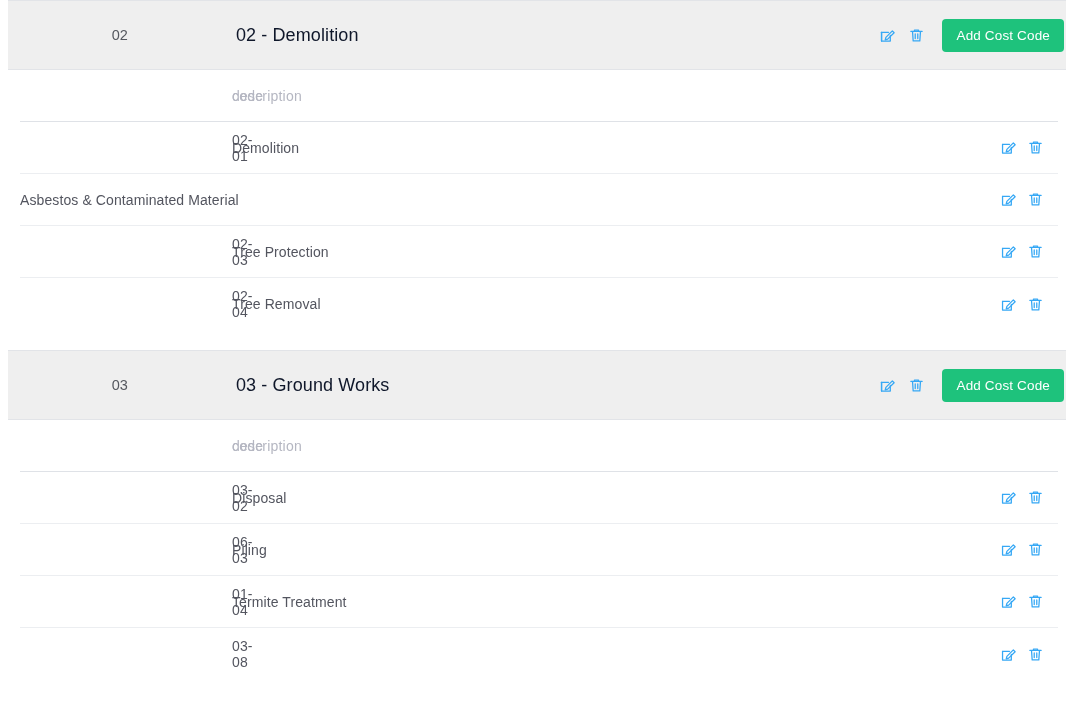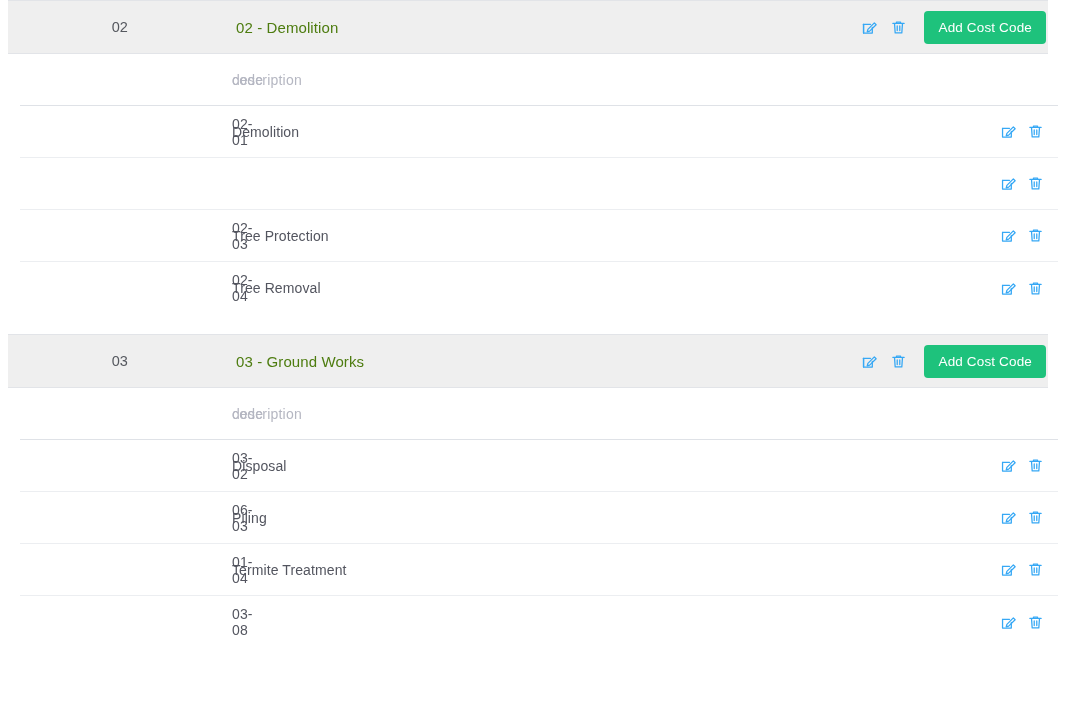--- a/index.html
+++ b/index.html
@@ -24,40 +24,40 @@
   }
 
   
   .group {
     width: 1080px;
   }
 
   
   .group-header {
     position: relative;
-    margin: 0 32px 0 8px;
-    height: 54px;
+    margin: 0 14px 0 8px;
+    height: 70px;
     background: #efefef;
     border-top: 1px solid #e2e4e8;
     border-bottom: 1px solid #e2e4e8;
     display: flex;
     align-items: center;
     box-sizing: border-box;
   }
   .gh-code {
     width: 120px;
     text-align: right;
     font-size: 14.5px;
     color: #55585f;
     letter-spacing: .1px;
   }
   .gh-title {
     margin-left: 108px;
-    font-size: 15px;
-    color: #4d7c0f;
+    font-size: 18px;
+    color: #0f172a;
     letter-spacing: .1px;
     white-space: nowrap;
   }
   .gh-actions {
     margin-left: auto;
     display: flex;
     align-items: center;
     gap: 11px;
     padding-right: 2px;
   }
@@ -188,20 +188,21 @@
           <path d="M3.4 5.2h13.2" stroke="#36a8f5" stroke-width="1.5" stroke-linecap="round"></path>
           <path d="M7.6 5.2V3.6h4.8v1.6" stroke="#36a8f5" stroke-width="1.5" stroke-linejoin="round"></path>
           <path d="M5.3 5.2l.8 11.2h7.8l.8-11.2" stroke="#36a8f5" stroke-width="1.5" stroke-linejoin="round"></path>
           <path d="M8.5 8.2v5.4M11.5 8.2v5.4" stroke="#36a8f5" stroke-width="1.5" stroke-linecap="round"></path>
         </svg>
       </button>
     </div>
   </div>
 
   <div class="trow">
+    <div class="td desc">Asbestos &amp; Contaminated Material</div>
     <div class="row-actions">
       <button class="icon-btn" aria-label="edit">
         <svg width="17" height="17" viewBox="0 0 20 20" fill="none">
           <path d="M3 6.2h8.2" stroke="#36a8f5" stroke-width="1.5" stroke-linecap="round"></path>
           <path d="M3 6.2v10.3h10.3V10" stroke="#36a8f5" stroke-width="1.5" stroke-linecap="round" stroke-linejoin="round"></path>
           <path d="M8.1 12.2l7.6-7.6 2.1 2.1-7.6 7.6-2.9.8.8-2.9z" stroke="#36a8f5" stroke-width="1.5" stroke-linejoin="round"></path>
         </svg>
       </button>
       <button class="icon-btn" aria-label="delete">
         <svg width="17" height="17" viewBox="0 0 20 20" fill="none">

